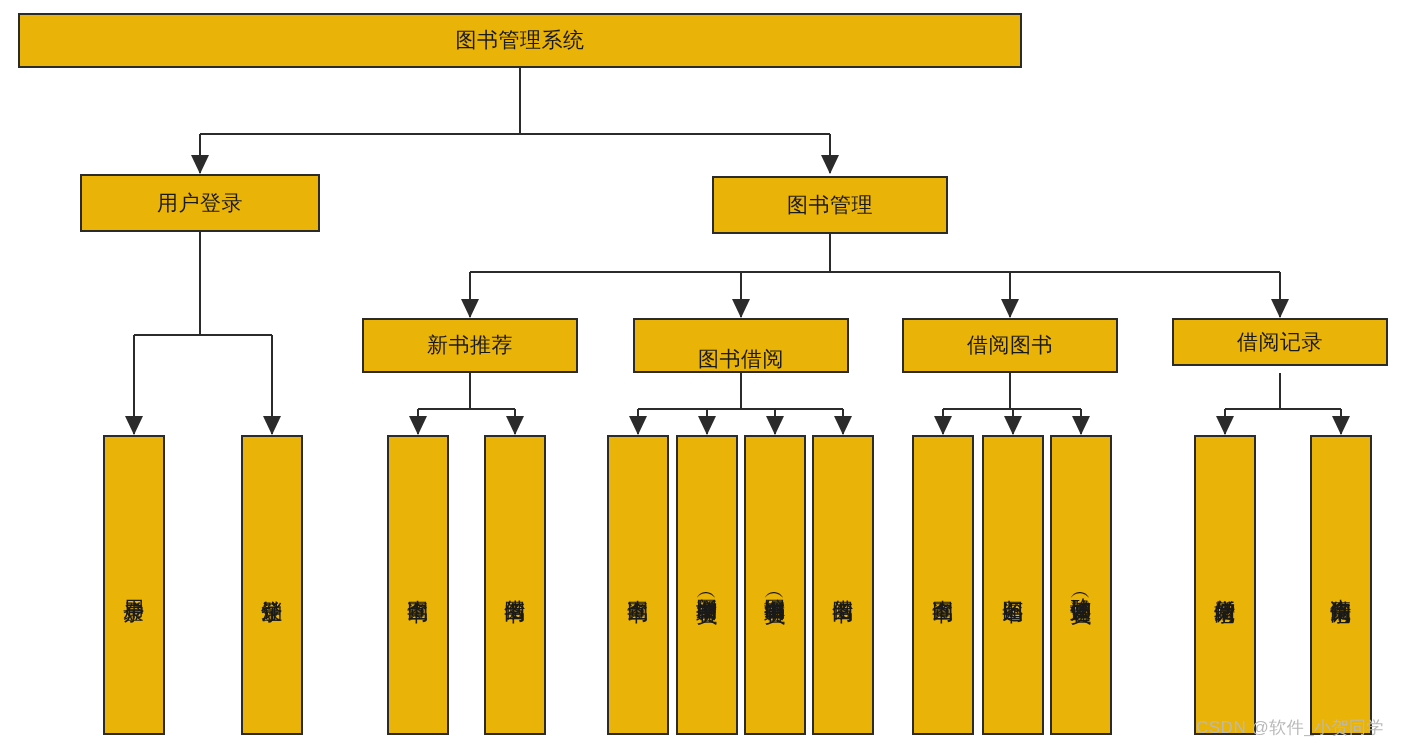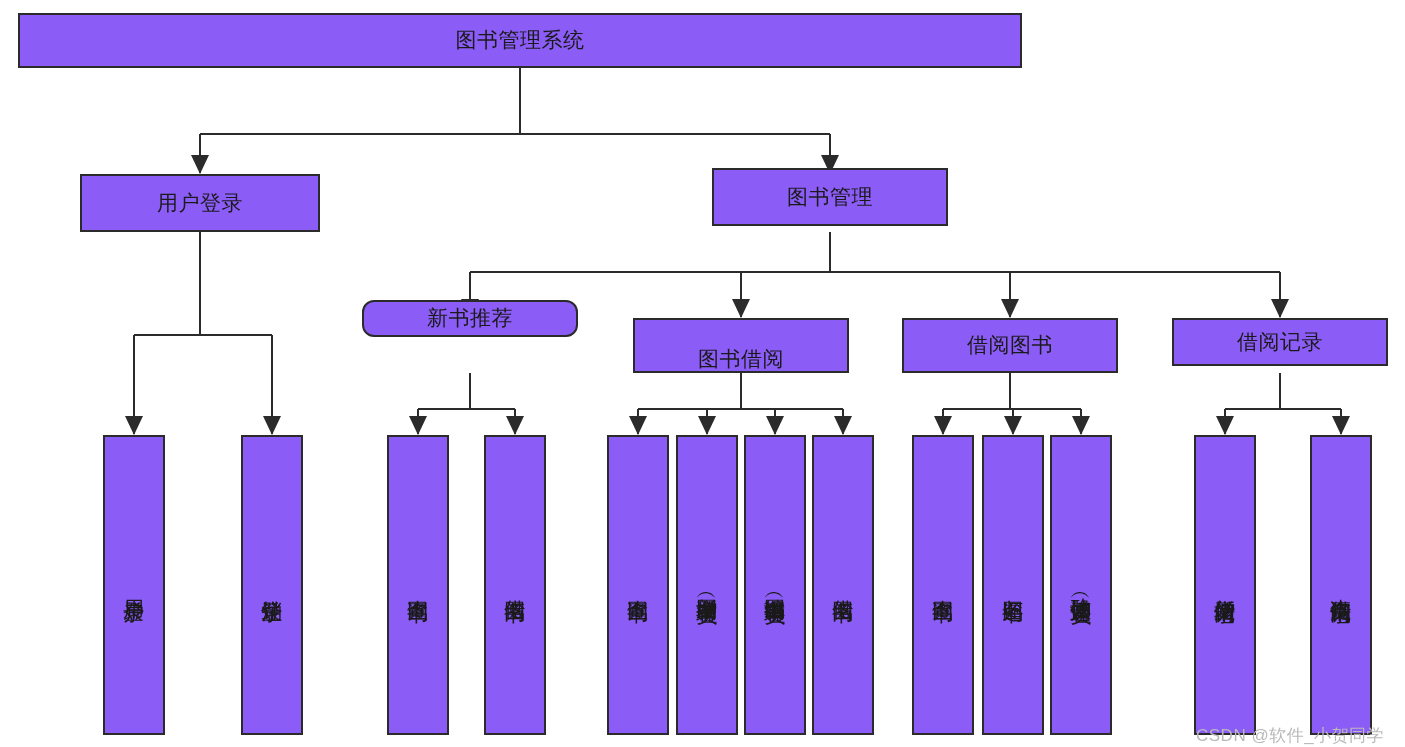--- a/index.html
+++ b/index.html
@@ -21,21 +21,21 @@
     position: absolute;
     left: 0;
     top: 0;
     width: 1405px;
     height: 747px;
   }
   .node {
     position: absolute;
     box-sizing: border-box;
     border: 2px solid #2b2b2b;
-    background: #8b5cf6;
+    background: #eab308;
     color: #1a1a1a;
     display: flex;
     align-items: center;
     justify-content: center;
     overflow: hidden;
   }
   .node .label {
     font-size: 21px;
     line-height: 1.15;
     letter-spacing: 0.5px;
@@ -52,21 +52,20 @@
     line-height: 1.22;
     letter-spacing: 1px;
     white-space: nowrap;
   }
   .watermark {
     position: absolute;
     font-size: 17px;
     color: #b9b9b9;
     white-space: nowrap;
     letter-spacing: 0.5px;
-    margin-top: 8px;
   }
 </style>
 </head>
 <body>
 
 <div id="canvas">
   <svg id="edges" viewBox="0 0 1405 747" xmlns="http://www.w3.org/2000/svg">
       <line x1="520" y1="68" x2="520" y2="134" stroke="#2b2b2b" stroke-width="2" shape-rendering="crispEdges"></line>
       <line x1="200" y1="134" x2="830" y2="134" stroke="#2b2b2b" stroke-width="2" shape-rendering="crispEdges"></line>
       <line x1="200" y1="134" x2="200" y2="173" stroke="#2b2b2b" stroke-width="2" shape-rendering="crispEdges"></line>
@@ -120,24 +119,24 @@
       <line x1="1341" y1="409" x2="1341" y2="434" stroke="#2b2b2b" stroke-width="2" shape-rendering="crispEdges"></line>
       <polygon points="1332,416 1350,416 1341,435" fill="#2b2b2b"></polygon>
     </svg>
   <div id="nodes">
       <div class="node" style="left: 18px; top: 13px; width: 1004px; height: 55px;">
         <span class="label">图书管理系统</span>
       </div>
       <div class="node" style="left: 80px; top: 174px; width: 240px; height: 58px;">
         <span class="label">用户登录</span>
       </div>
-      <div class="node" style="left: 712px; top: 168px; width: 236px; height: 58px;">
+      <div class="node" style="left: 712px; top: 176px; width: 236px; height: 58px;">
         <span class="label">图书管理</span>
       </div>
-      <div class="node" style="left: 362px; top: 300px; width: 216px; height: 37px; border-radius: 12px;">
+      <div class="node" style="left: 362px; top: 318px; width: 216px; height: 55px;">
         <span class="label">新书推荐</span>
       </div>
       <div class="node" style="left: 633px; top: 318px; width: 216px; height: 55px; align-items: flex-end;">
         <span class="label">图书借阅</span>
       </div>
       <div class="node" style="left: 902px; top: 318px; width: 216px; height: 55px;">
         <span class="label">借阅图书</span>
       </div>
       <div class="node" style="left: 1172px; top: 318px; width: 216px; height: 48px;">
         <span class="label">借阅记录</span>

